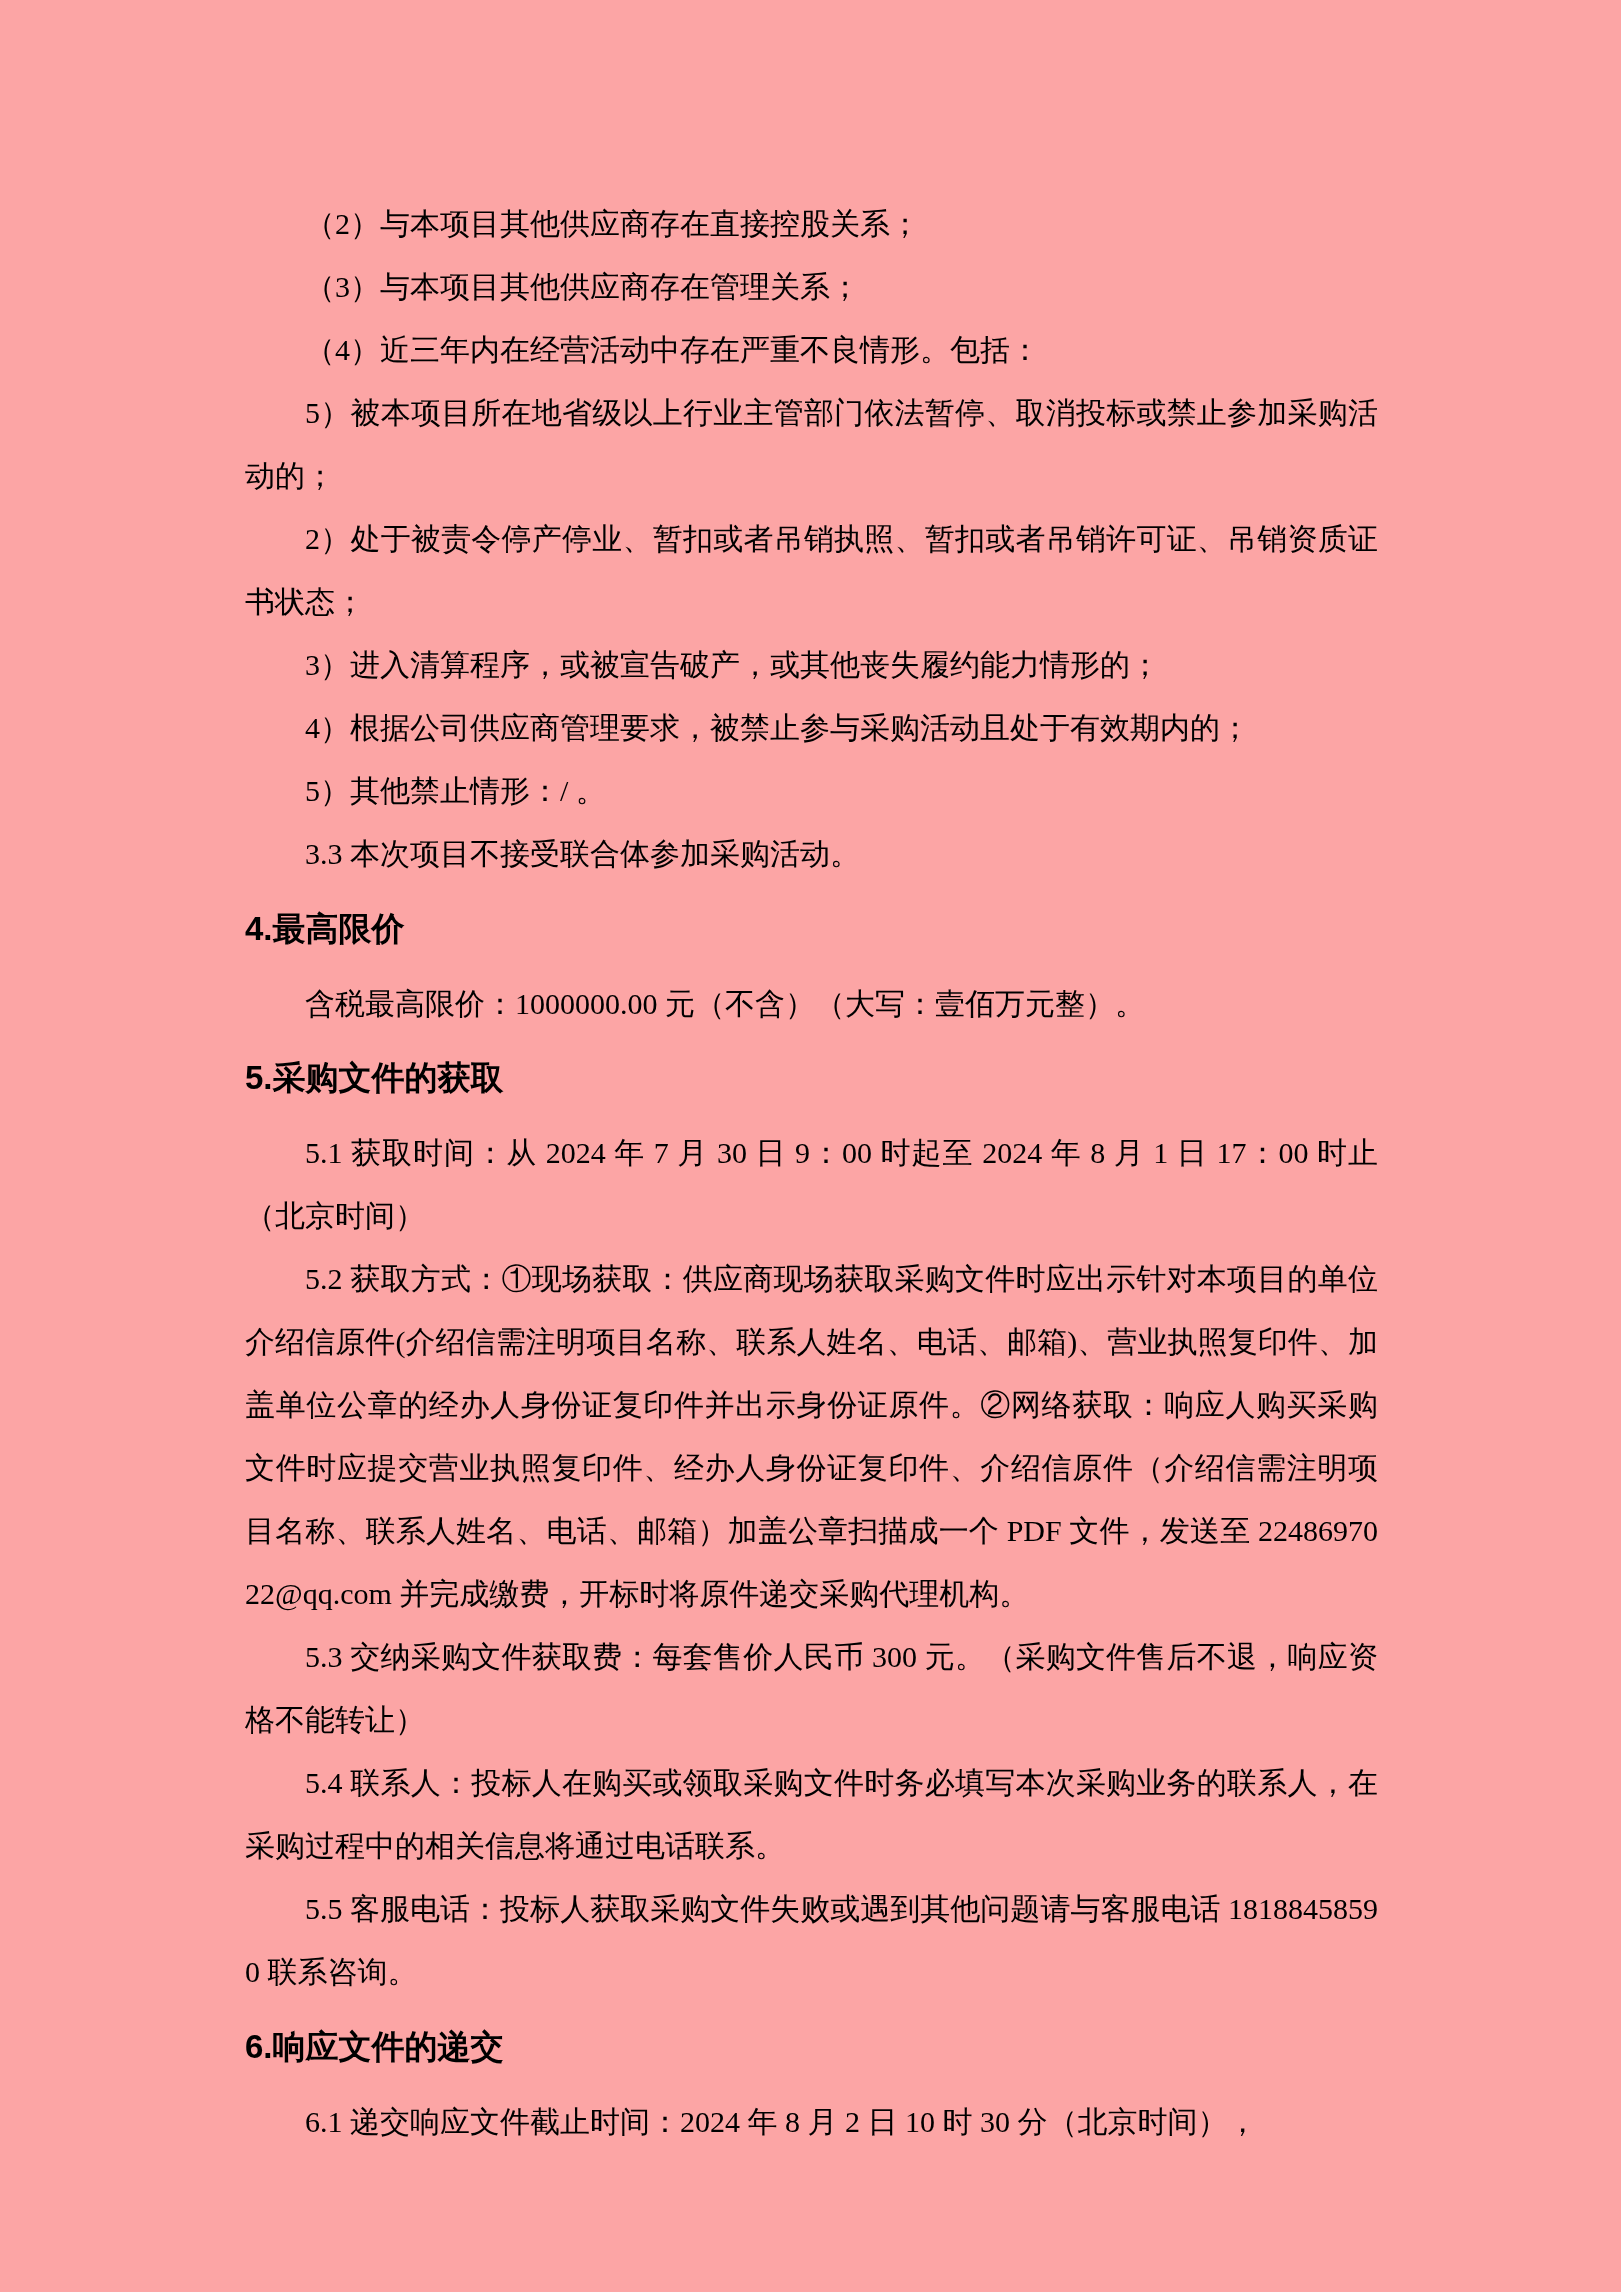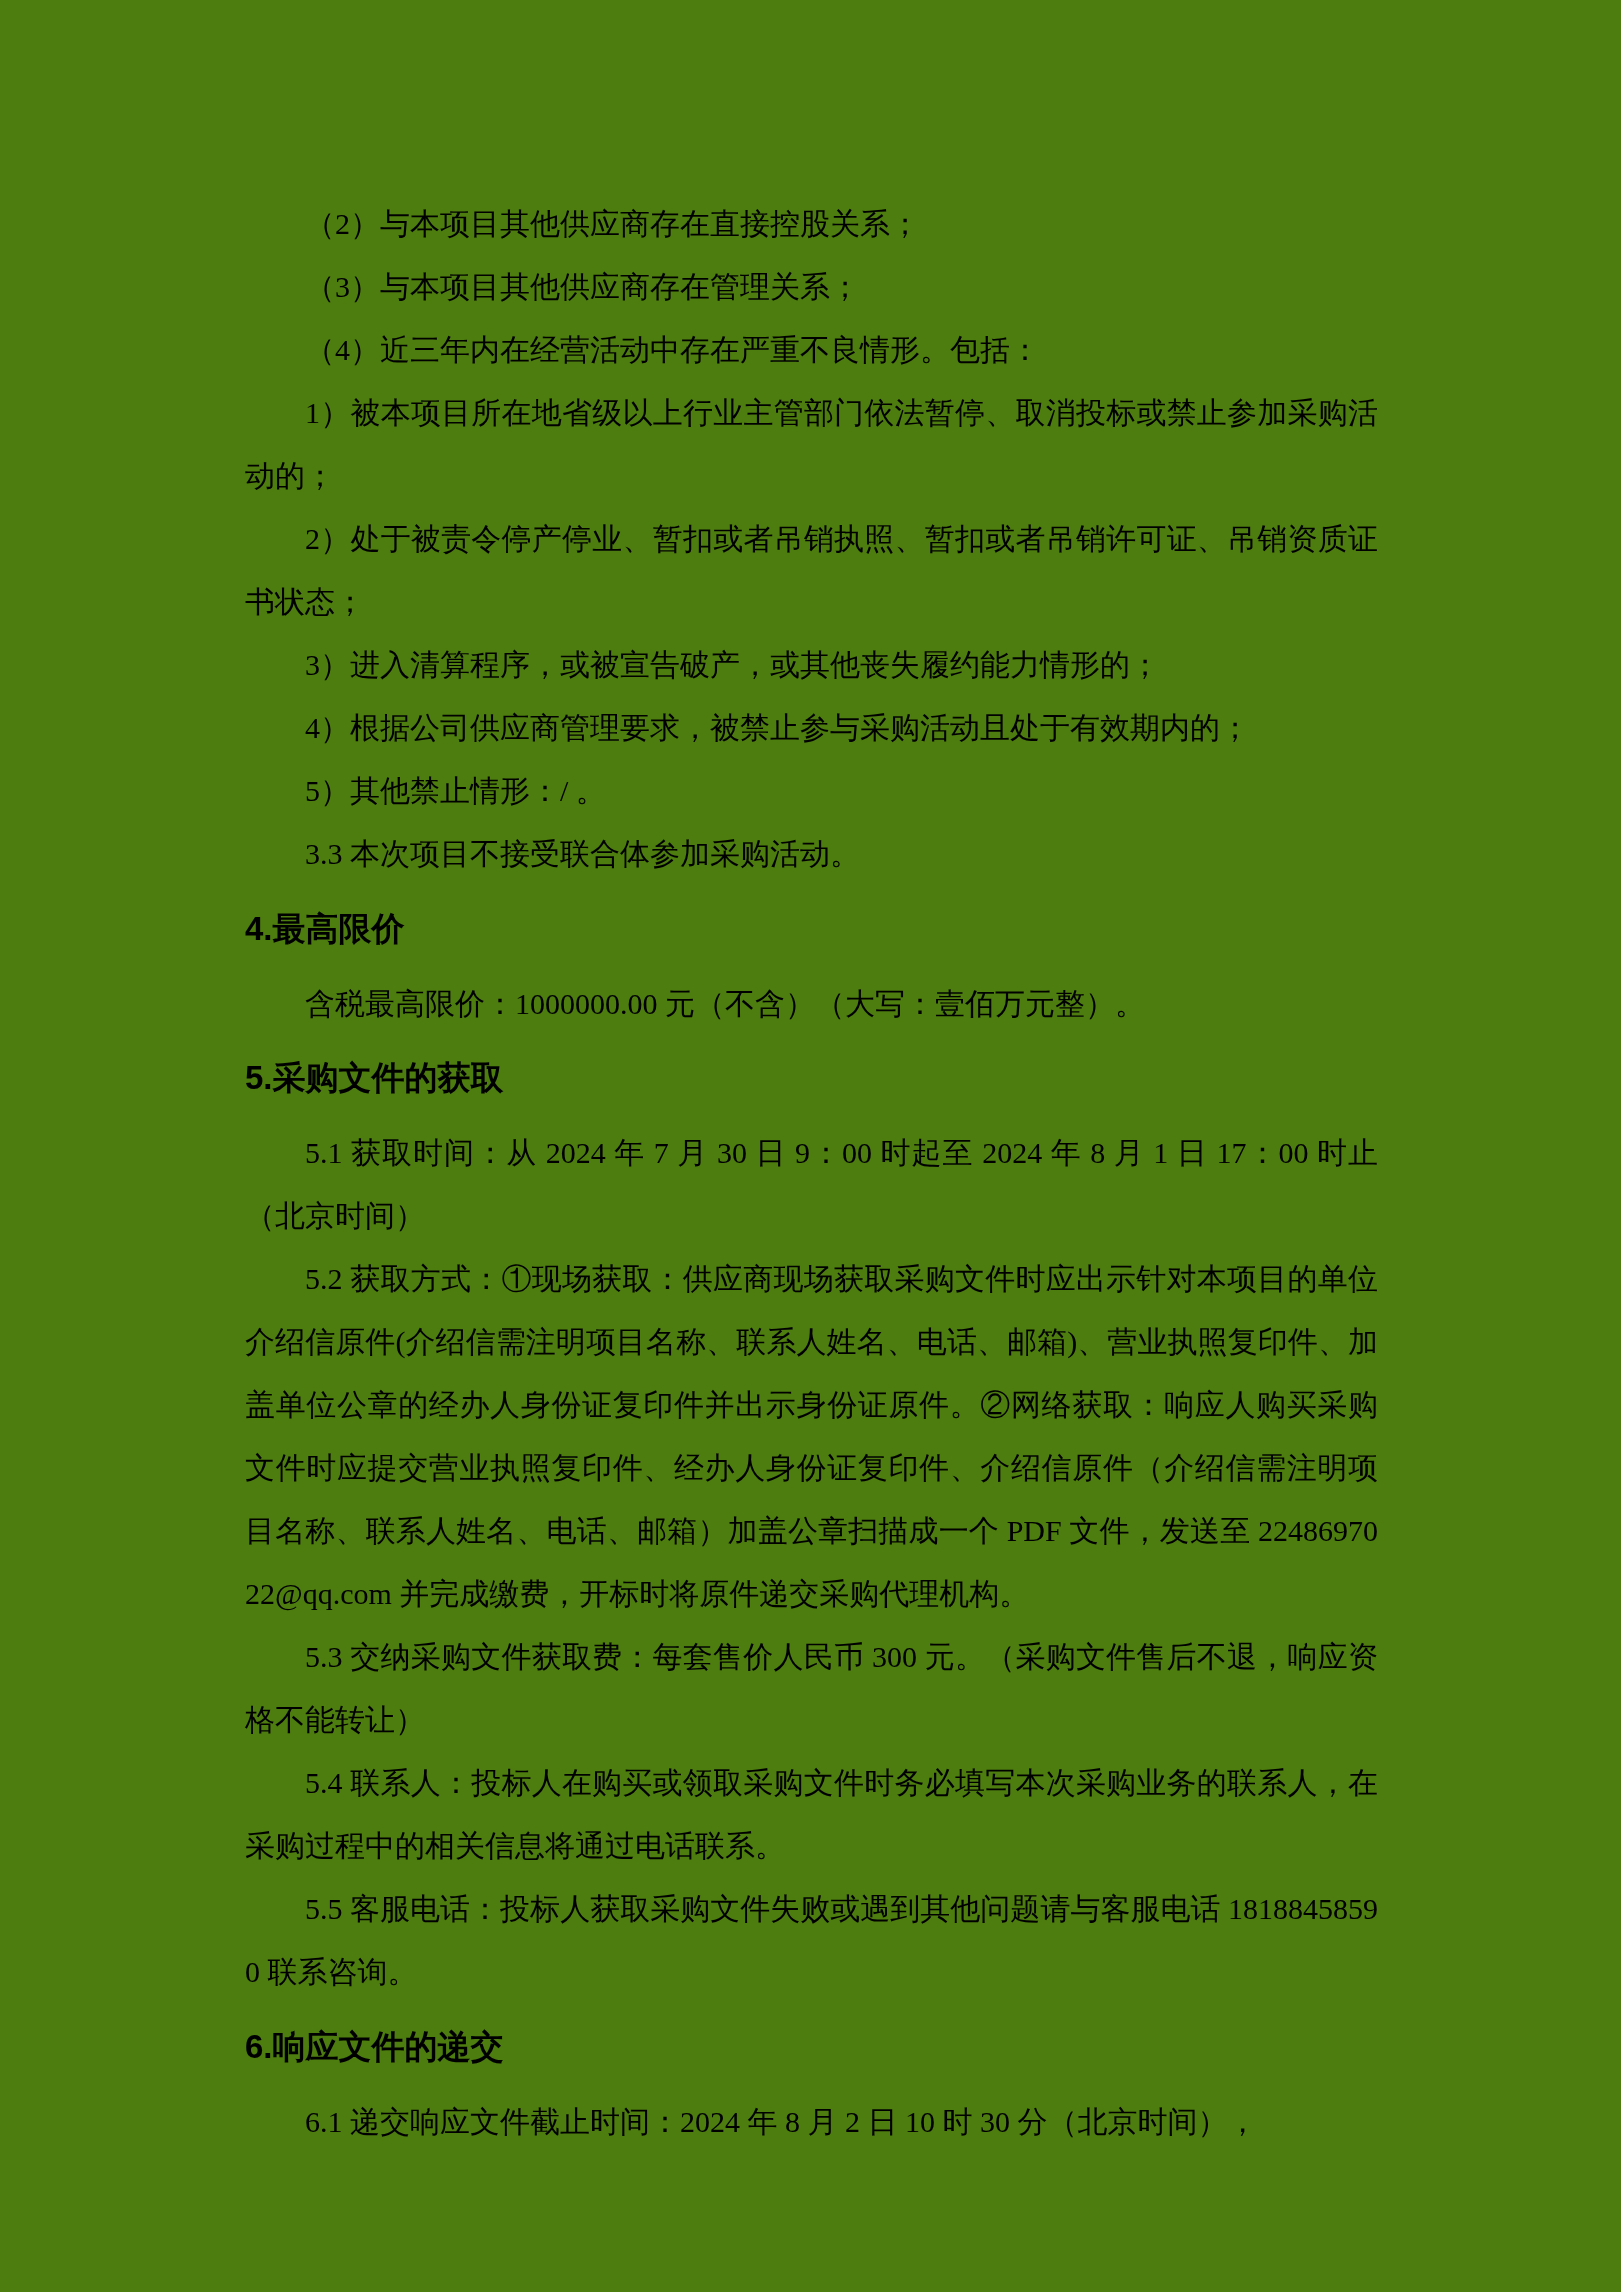--- a/index.html
+++ b/index.html
@@ -10,21 +10,21 @@
     width: 1621px;
     height: 2293px;
     background: #ffffff;
     color: #000000;
     font-family: "Liberation Serif", "DejaVu Serif", serif;
   }
   .page {
     position: relative;
     width: 1621px;
     height: 2293px;
-    background: #4d7c0f;
+    background: #fca5a5;
     box-sizing: border-box;
     padding: 192px 243px 0 245px;
     overflow: hidden;
   }
   .para {
     margin: 0;
     font-size: 30px;
     line-height: 63px;
     text-align: justify;
     text-justify: inter-ideograph;
@@ -42,21 +42,21 @@
     color: #000000;
   }
 </style>
 </head>
 <body>
 
 <div class="page">
   <p class="para">（2）与本项目其他供应商存在直接控股关系；</p>
   <p class="para">（3）与本项目其他供应商存在管理关系；</p>
   <p class="para">（4）近三年内在经营活动中存在严重不良情形。包括：</p>
-  <p class="para">1）被本项目所在地省级以上行业主管部门依法暂停、取消投标或禁止参加采购活动的；</p>
+  <p class="para">5）被本项目所在地省级以上行业主管部门依法暂停、取消投标或禁止参加采购活动的；</p>
   <p class="para">2）处于被责令停产停业、暂扣或者吊销执照、暂扣或者吊销许可证、吊销资质证书状态；</p>
   <p class="para">3）进入清算程序，或被宣告破产，或其他丧失履约能力情形的；</p>
   <p class="para">4）根据公司供应商管理要求，被禁止参与采购活动且处于有效期内的；</p>
   <p class="para">5）其他禁止情形：/ 。</p>
   <p class="para">3.3 本次项目不接受联合体参加采购活动。</p>
   <h2 class="heading">4.最高限价</h2>
   <p class="para">含税最高限价：1000000.00 元（不含）（大写：壹佰万元整）。</p>
   <h2 class="heading">5.采购文件的获取</h2>
   <p class="para">5.1 获取时间：从 2024 年 7 月 30 日 9：00 时起至 2024 年 8 月 1 日 17：00 时止（北京时间）</p>
   <p class="para">5.2 获取方式：①现场获取：供应商现场获取采购文件时应出示针对本项目的单位介绍信原件(介绍信需注明项目名称、联系人姓名、电话、邮箱)、营业执照复印件、加盖单位公章的经办人身份证复印件并出示身份证原件。②网络获取：响应人购买采购文件时应提交营业执照复印件、经办人身份证复印件、介绍信原件（介绍信需注明项目名称、联系人姓名、电话、邮箱）加盖公章扫描成一个 PDF 文件，发送至 2248697022@qq.com 并完成缴费，开标时将原件递交采购代理机构。</p>

